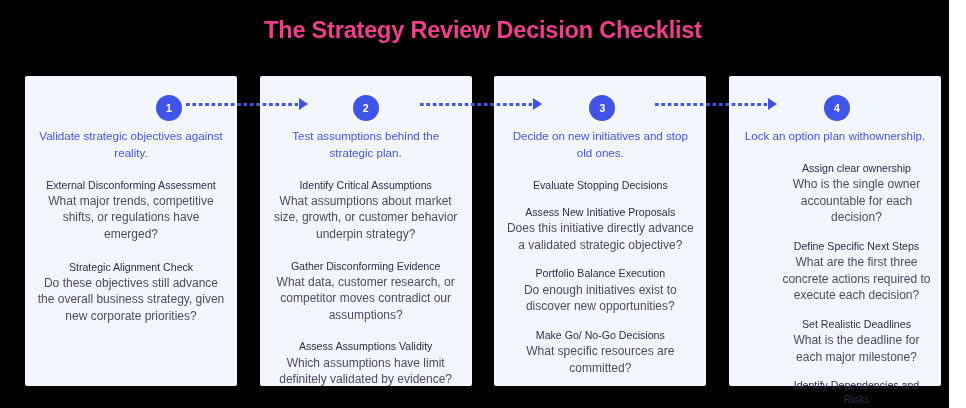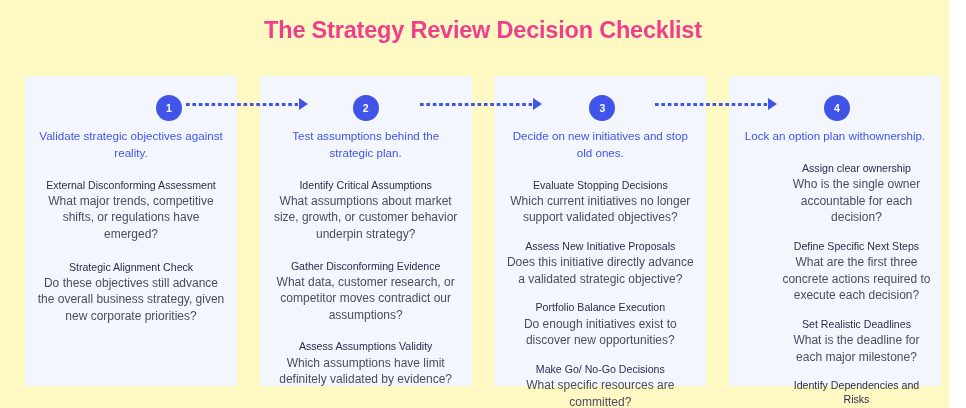--- a/index.html
+++ b/index.html
@@ -9,21 +9,21 @@
     height: 408px;
     background: #ffffff;
     font-family: "Liberation Sans", sans-serif;
     overflow: hidden;
   }
 
   .page {
     position: relative;
     width: 949px;
     height: 408px;
-    background: #fef9c3;
+    background: #000000;
   }
 
   
   .page-title {
     position: absolute;
     top: 17px;
     left: 0;
     width: 966px;
     text-align: center;
     font-size: 23.5px;
@@ -176,21 +176,20 @@
         <div class="item-title">Assess Assumptions Validity</div>
         <div class="item-desc">Which assumptions have limit definitely validated by evidence?</div>
       </div>
     </div>
 
     <div class="card">
       <div class="badge">3</div>
       <div class="card-heading">Decide on new initiatives and stop old ones.</div>
       <div class="item">
         <div class="item-title">Evaluate Stopping Decisions</div>
-        <div class="item-desc">Which current initiatives no longer support validated objectives?</div>
       </div>
       <div class="item">
         <div class="item-title">Assess New Initiative Proposals</div>
         <div class="item-desc">Does this initiative directly advance a validated strategic objective?</div>
       </div>
       <div class="item">
         <div class="item-title">Portfolio Balance Execution</div>
         <div class="item-desc">Do enough initiatives exist to discover new opportunities?</div>
       </div>
       <div class="item">

